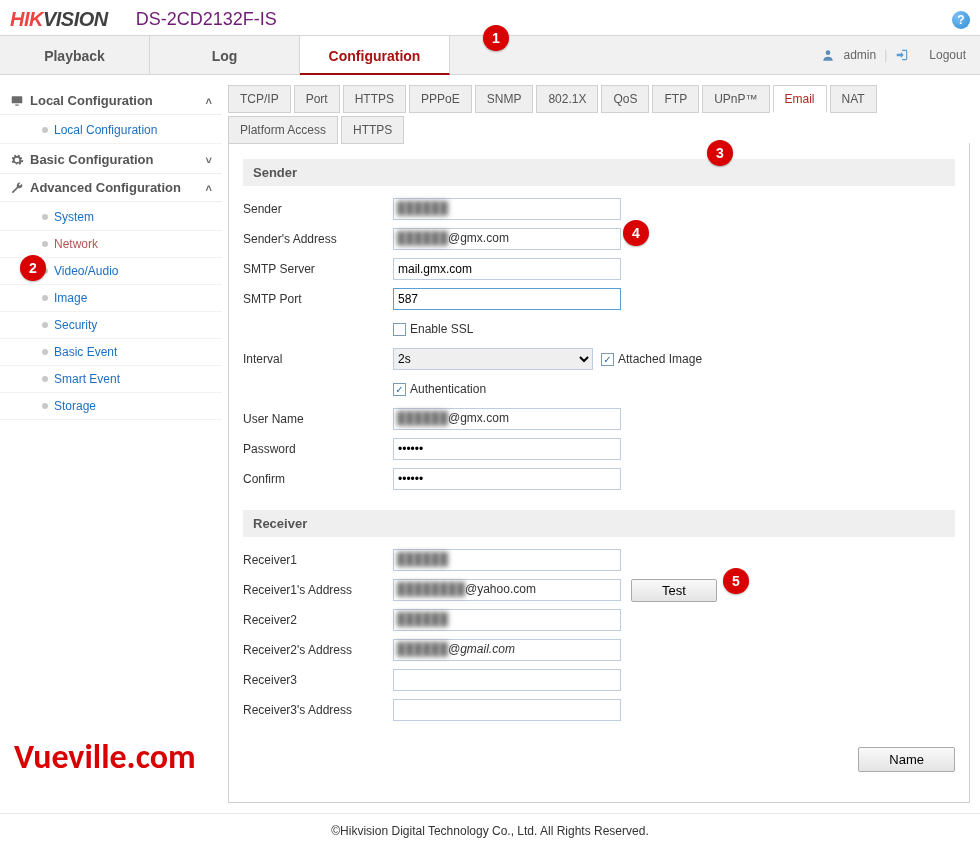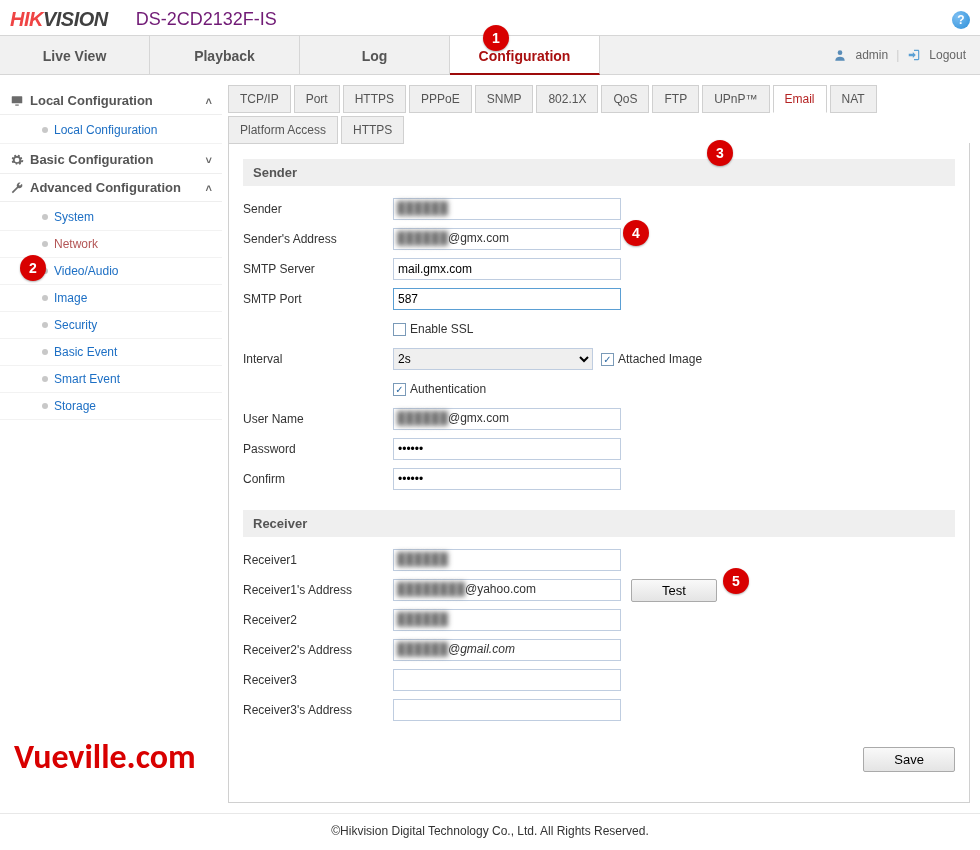--- a/index.html
+++ b/index.html
@@ -63,36 +63,35 @@
 
 <div class="header">
   <span class="logo">
     <span class="h1">HIK</span><span class="h2">VISION</span>
   </span>
   <span class="model">DS-2CD2132F-IS</span>
   <span class="help-icon">?</span>
 </div>
 
 <div class="topnav">
-  <div class="tab">Live View</div>
   <div class="tab">Playback</div>
   <div class="tab">Log</div>
   <div class="tab active">Configuration</div>
   <div class="userblock">
     <svg class="uicon user-svg" viewBox="0 0 24 24">
         <circle cx="12" cy="8" r="4"></circle>
         <path d="M4 21c0-4 4-6 8-6s8 2 8 6v1H4z"></path>
       </svg>
     <span>admin</span>
     <span class="divider">|</span>
     <svg class="uicon logout-svg" viewBox="0 0 24 24">
         <path d="M10 17l5-5-5-5v3H3v4h7v3z"></path>
         <path d="M19 3h-7v2h7v14h-7v2h7c1 0 2-1 2-2V5c0-1-1-2-2-2z"></path>
       </svg>
-    <span style="cursor:pointer;">Logout</span>
+    <span style="cursor:pointer;margin-left:12px;">Logout</span>
   </div>
 </div>
 
 <div class="body">
 
   <div class="sidebar">
     <div class="sb-section">
       <svg class="sicon" viewBox="0 0 24 24">
           <rect x="3" y="4" width="18" height="12" rx="1"></rect>
           <rect x="9" y="18" width="6" height="2"></rect>
@@ -267,21 +266,21 @@
       </div>
       <div class="row">
           <span class="label">Receiver3</span>
         <input type="text" value="" style="">
         </div>
       <div class="row">
           <span class="label">Receiver3's Address</span>
         <input type="text" value="" style="">
         </div>
 
-      <div class="save-row"><button class="btn" style="padding:4px 30px;">Save</button></div>
+      <div class="save-row"><button class="btn" style="padding:4px 30px;">Name</button></div>
     </div>
   </div>
 </div>
 
 <div class="footer">©Hikvision Digital Technology Co., Ltd. All Rights Reserved.</div>
 
 <div class="callout" style="left:483px; top:25px;">1</div>
 <div class="callout" style="left:20px; top:255px;">2</div>
 <div class="callout" style="left:707px; top:140px;">3</div>
 <div class="callout" style="left:623px; top:220px;">4</div>

